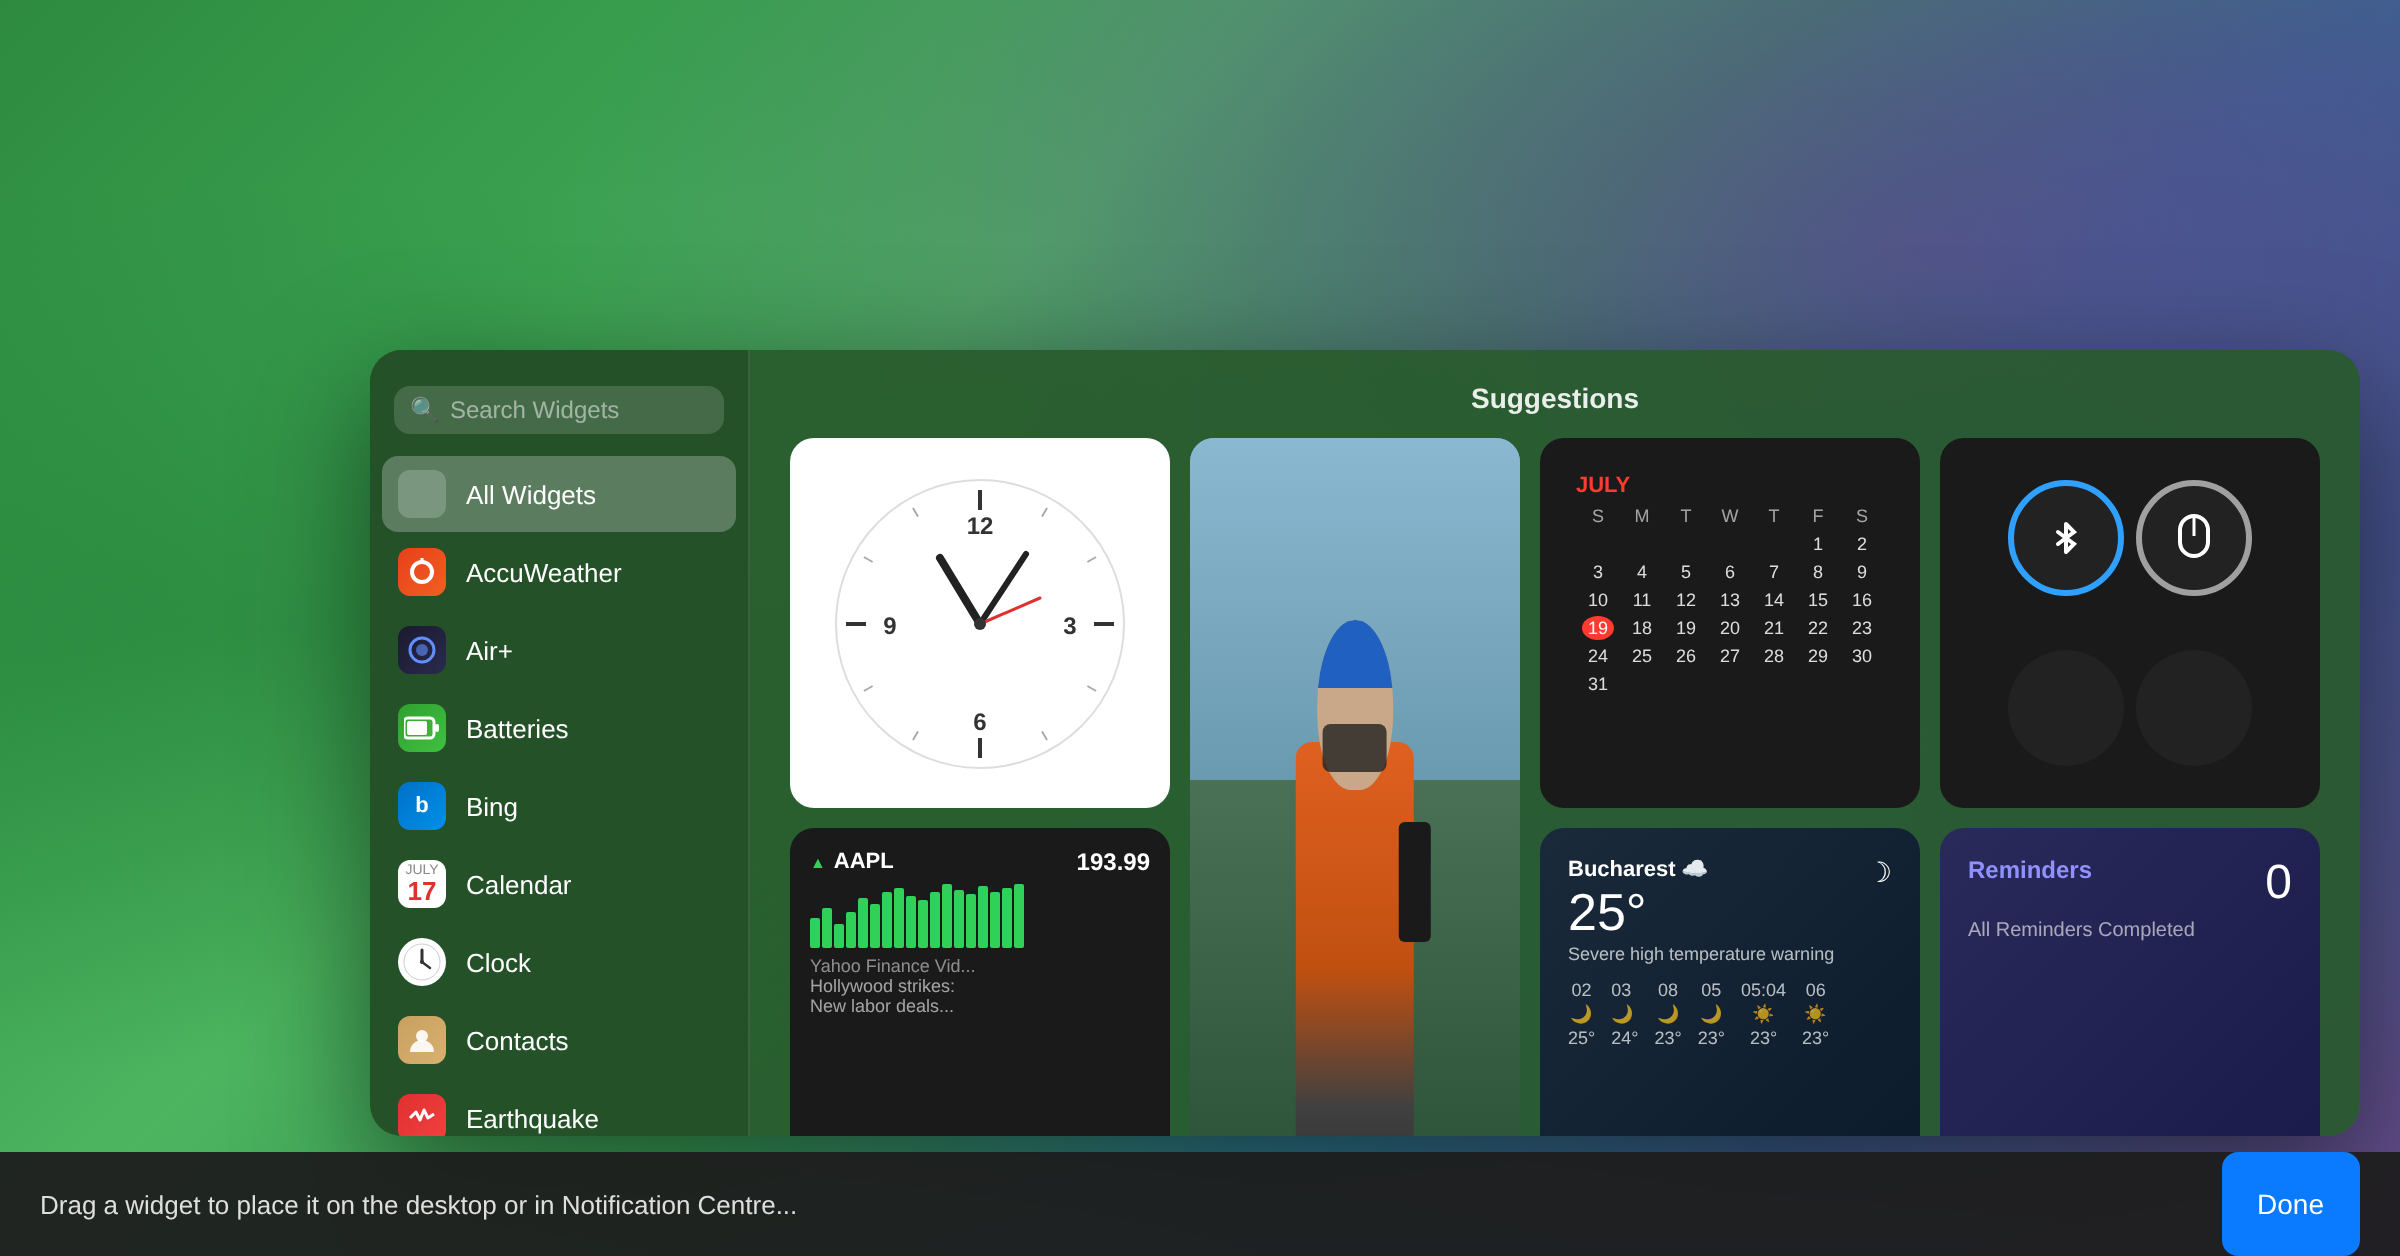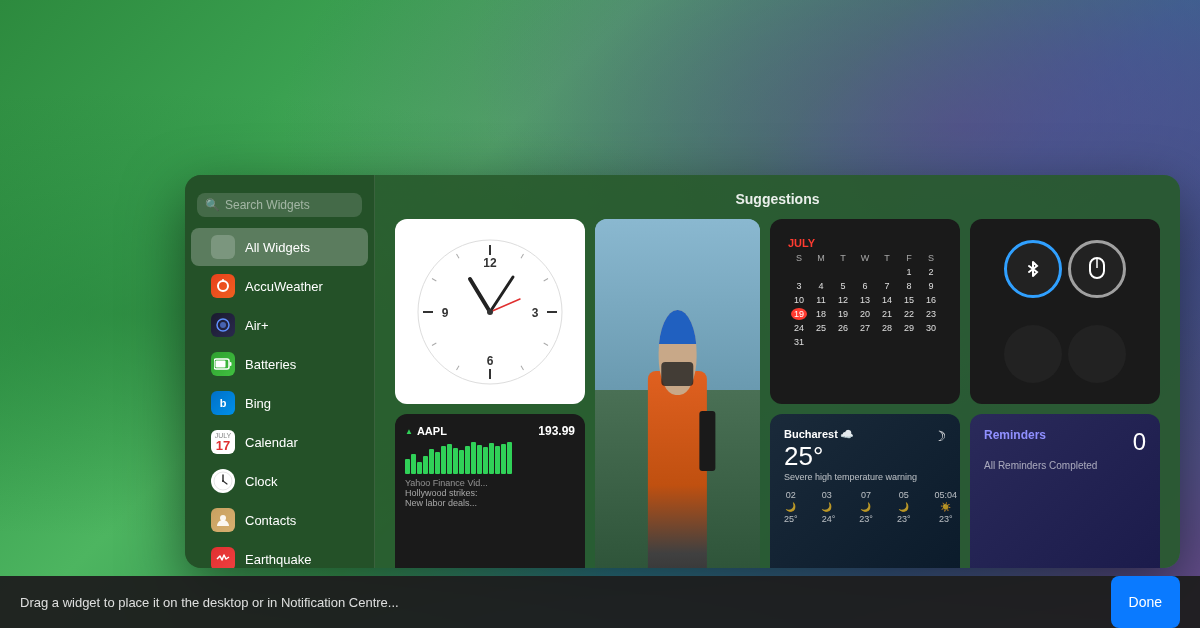--- a/index.html
+++ b/index.html
@@ -76,21 +76,21 @@
     }
 
     .search-input::placeholder {
       color: rgba(255,255,255,0.5);
     }
 
     .sidebar-item {
       display: flex;
       align-items: center;
       gap: 10px;
-      padding: 7px 20px;
+      padding: 7px 8px;
       cursor: pointer;
       border-radius: 8px;
       margin: 1px 6px;
       color: white;
       font-size: 13px;
     }
 
     .sidebar-item:hover, .sidebar-item.active {
       background: rgba(255,255,255,0.2);
     }
@@ -517,33 +517,33 @@
 
       <div class="widget-card weather-widget" style="background:linear-gradient(135deg,#1a2a3a,#0a1a2a);color:white;">
         <div style="display:flex;justify-content:space-between;align-items:flex-start;">
           <div>
             <div style="font-size:11px;font-weight:600;">Bucharest ☁️</div>
             <div style="font-size:26px;font-weight:300;">25°</div>
             <div style="font-size:9px;color:rgba(255,255,255,0.7);">Severe high temperature warning</div>
           </div>
           <span style="font-size:14px;cursor:pointer;">☽</span>
         </div>
-        <div style="display:flex;gap:24px;margin-top:8px;">
+        <div style="display:flex;gap:8px;margin-top:8px;">
           <div style="display:flex;flex-direction:column;align-items:center;gap:2px;font-size:9px;color:rgba(255,255,255,0.7);">
             <span>02</span>
               <span>🌙</span>
               <span>25°</span>
           </div>
           <div style="display:flex;flex-direction:column;gap:2px;font-size:9px;color:rgba(255,255,255,0.7);">
             <span>03</span>
               <span>🌙</span>
               <span>24°</span>
           </div>
           <div style="display:flex;flex-direction:column;align-items:center;gap:2px;font-size:9px;color:rgba(255,255,255,0.7);">
-            <span>07</span>
+            <span>08</span>
               <span>🌙</span>
               <span>23°</span>
           </div>
           <div style="display:flex;flex-direction:column;align-items:center;gap:2px;font-size:9px;color:rgba(255,255,255,0.7);">
             <span>05</span>
               <span>🌙</span>
               <span>23°</span>
           </div>
           <div style="display:flex;flex-direction:column;align-items:center;gap:2px;font-size:9px;color:rgba(255,255,255,0.7);">
             <span>05:04</span>

